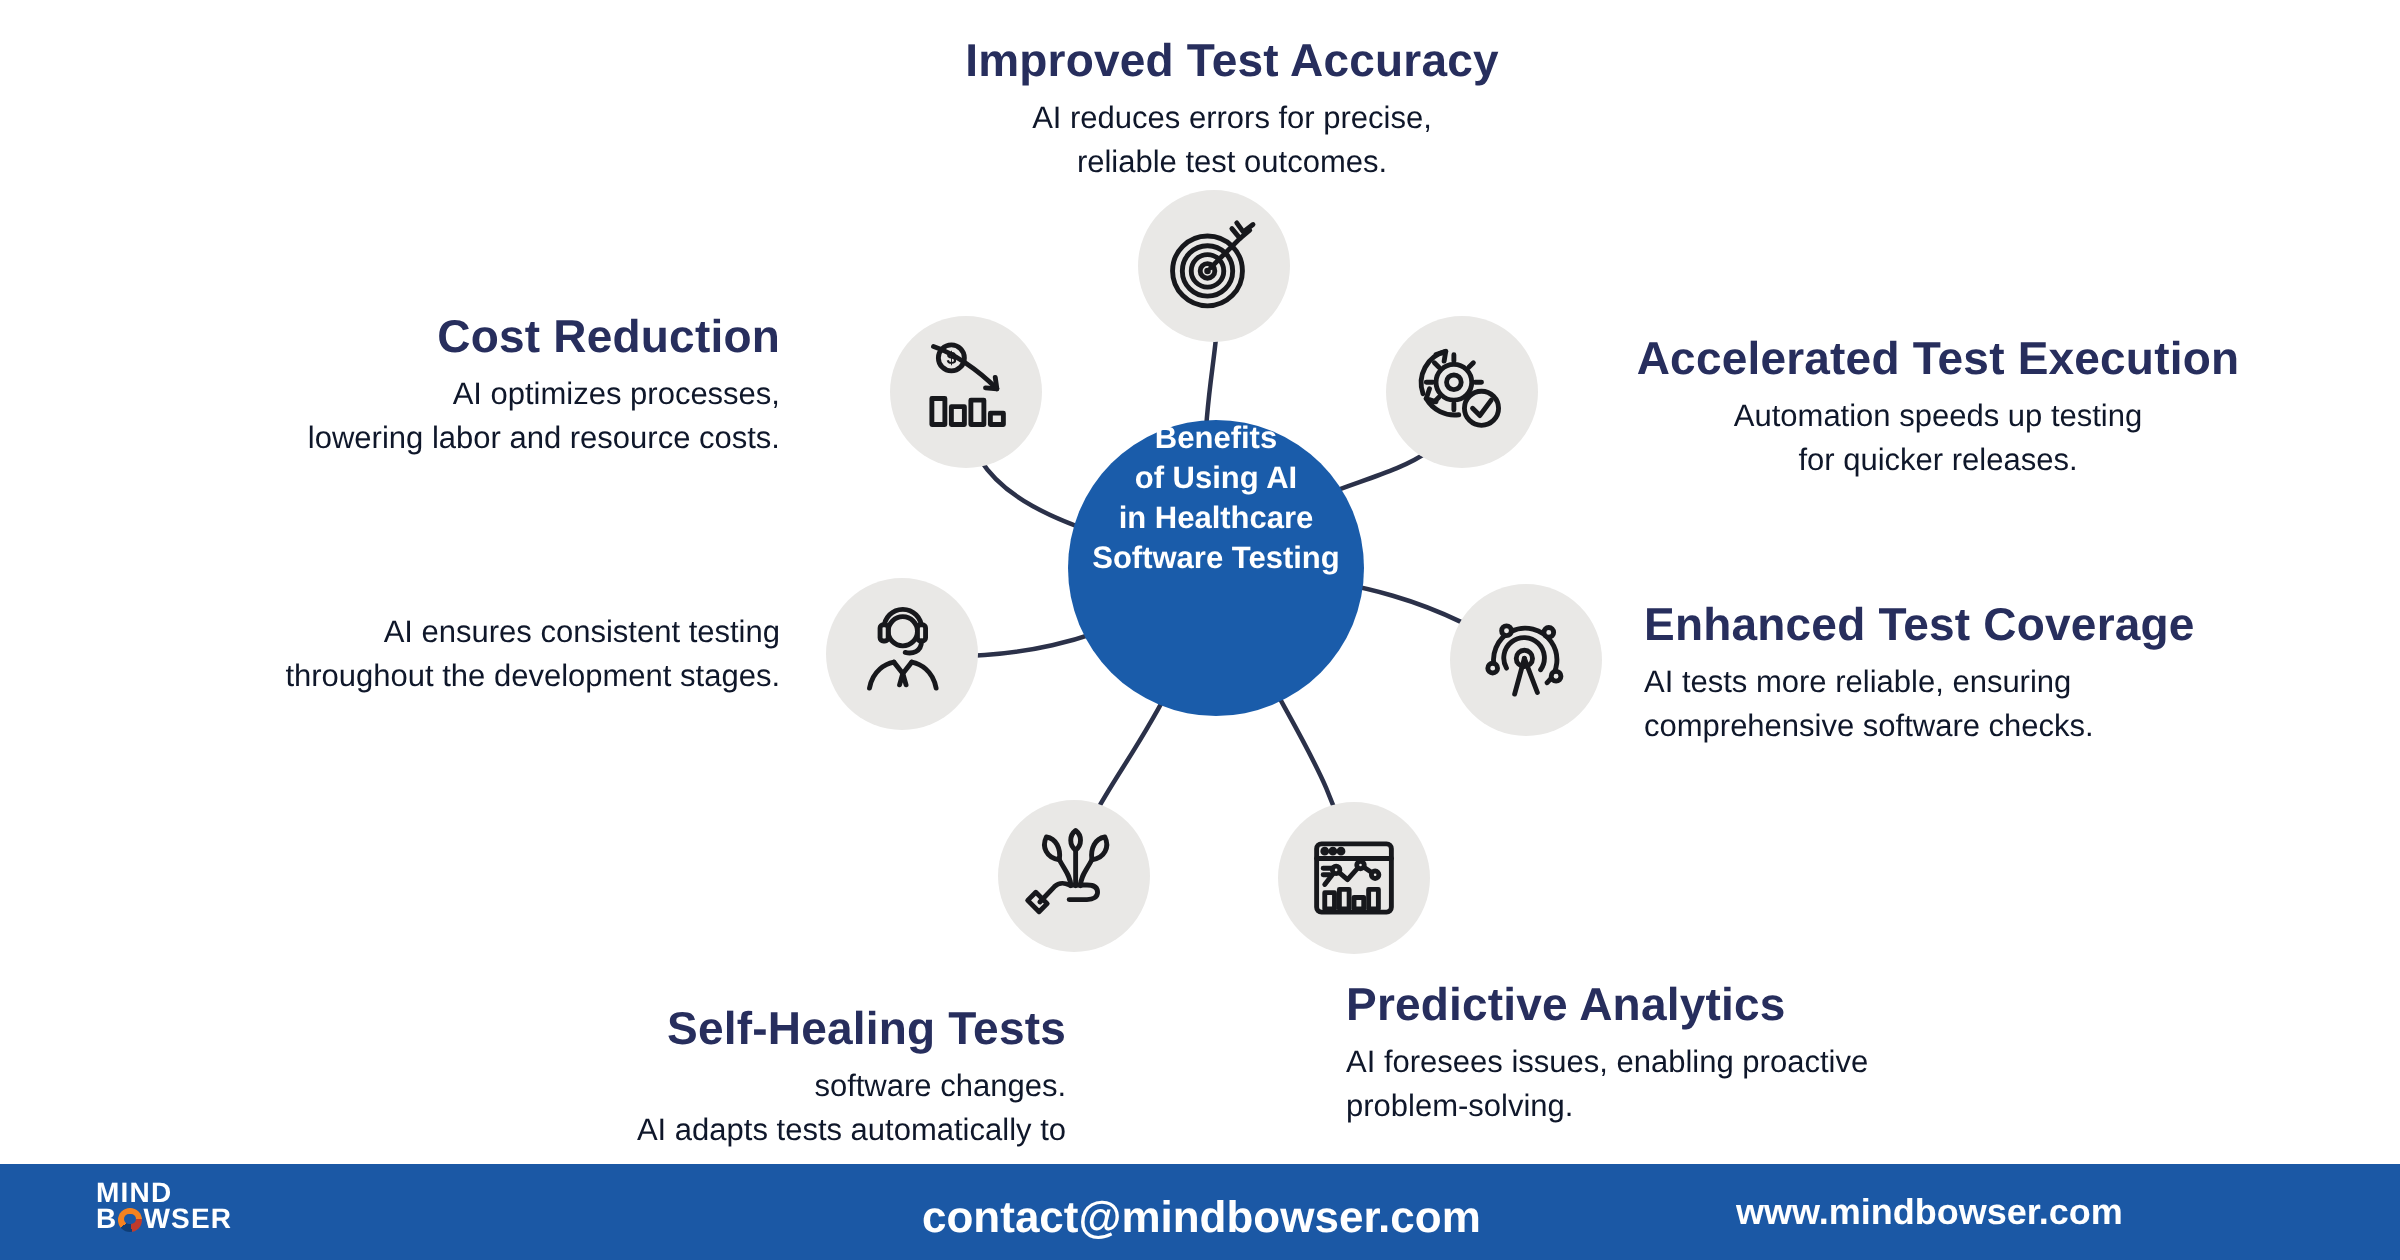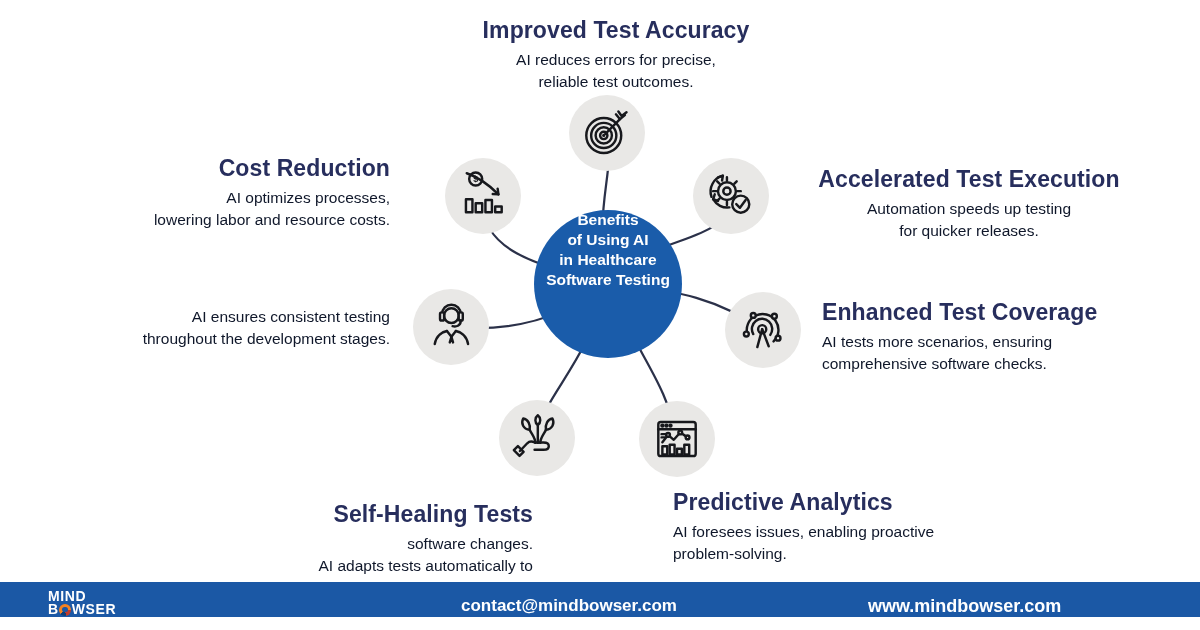--- a/index.html
+++ b/index.html
@@ -43,33 +43,33 @@
 
   .c-target      { left:569px; top:95px;  }
   .c-cost        { left:445px; top:158px; }
   .c-gear        { left:693px; top:158px; }
   .c-coverage    { left:725px; top:292px; }
   .c-support     { left:413px; top:289px; }
   .c-selfheal    { left:499px; top:400px; }
   .c-predictive  { left:639px; top:401px; }
 
   .footer {
-    position:absolute; left:0; top:582px; width:1200px; height:35px;
+    position:absolute; left:0; top:582px; width:1200px; height:48px;
     background:#1b58a5; z-index:4; color:#ffffff;
   }
   .logo { position:absolute; left:48px; top:8px; line-height:13px;
           font-weight:bold; font-size:14px; letter-spacing:0.6px; color:#ffffff; }
   .logo-row { display:block; }
   .logo-o {
     display:inline-block; width:12px; height:12px; border-radius:50%; vertical-align:-1.5px;
     background:conic-gradient(from 230deg,#f58220 0 215deg,#c03a2b 215deg 300deg,#0e3e77 300deg 360deg);
     position:relative; margin:0 0.5px;
   }
   .logo-o::after { content:''; position:absolute; inset:3.2px; border-radius:50%; background:#1b58a5; }
-  .footer-email   { position:absolute; left:461px; top:14px; font-size:17px; font-weight:bold; }
+  .footer-email   { position:absolute; left:461px; top:14px; font-size:22px; font-weight:bold; }
   .footer-website { position:absolute; left:868px; top:14px; font-size:18px; font-weight:bold; }
 </style>
 </head>
 <body>
 
 <div class="canvas">
 
   <svg class="connectors" width="1200" height="630">
     <path d="M607,133 C616,170 592,210 608,283"></path>
     <path d="M483,196 C478,250 535,265 608,283"></path>
@@ -208,21 +208,21 @@
   </div>
 
   <div class="benefit b-accelerated align-left">
     <h3>Accelerated Test Execution</h3>
     <span class="line">Automation speeds up testing</span>
     <span class="line">for quicker releases.</span>
   </div>
 
   <div class="benefit b-coverage align-left">
     <h3>Enhanced Test Coverage</h3>
-    <span class="line">AI tests more scenarios, ensuring</span>
+    <span class="line">AI tests more reliable, ensuring</span>
     <span class="line">comprehensive software checks.</span>
   </div>
 
   <div class="benefit b-predictive align-left">
     <h3>Predictive Analytics</h3>
     <span class="line">AI foresees issues, enabling proactive</span>
     <span class="line">problem-solving.</span>
   </div>
 
   <div class="benefit b-selfheal align-right">

